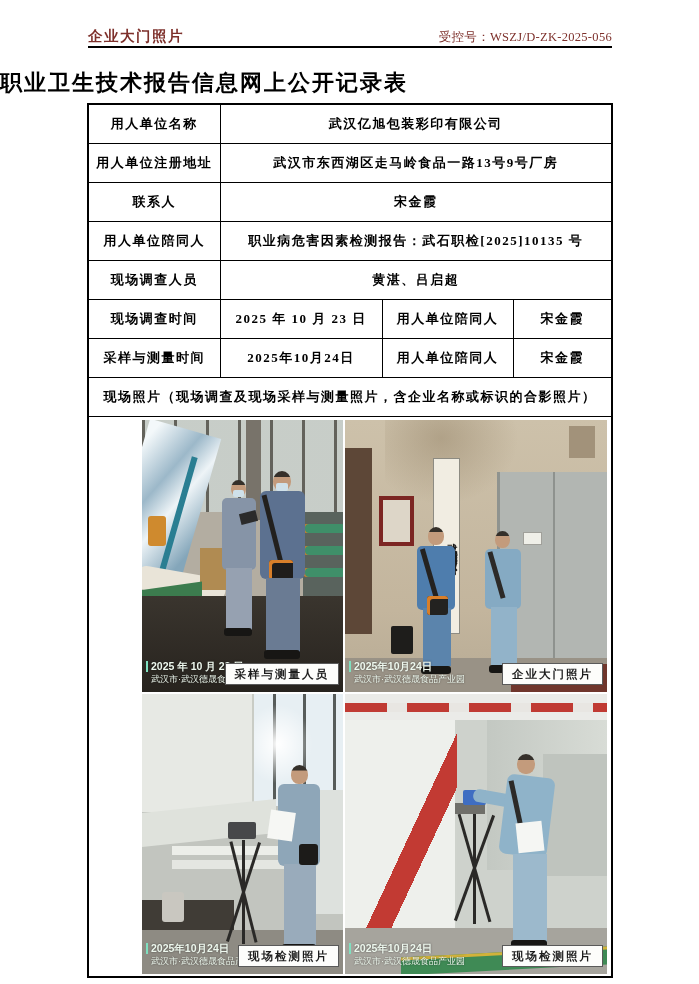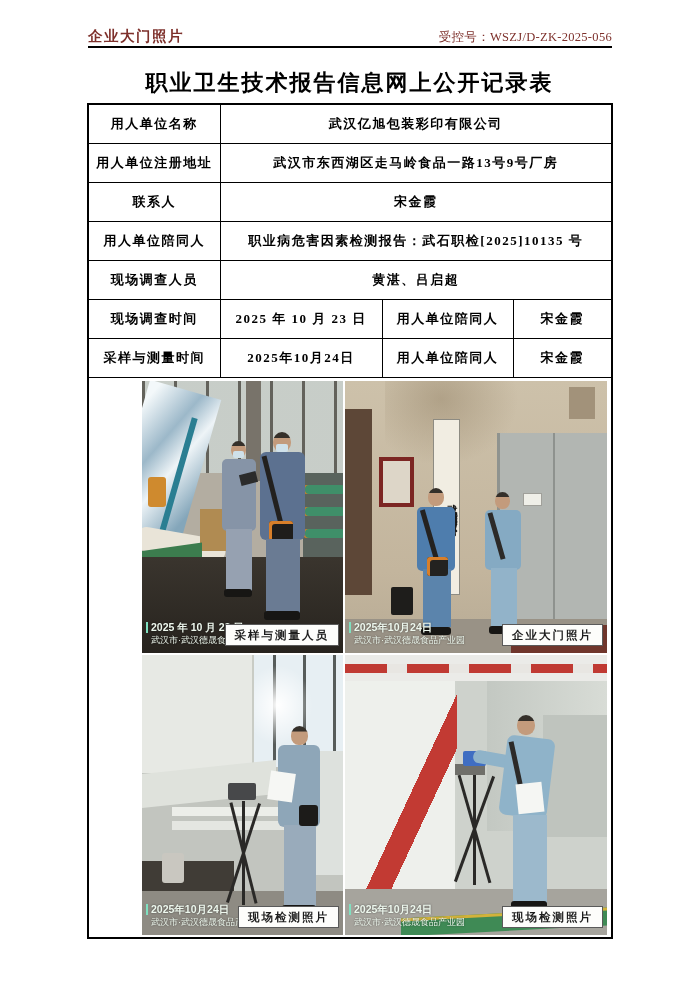--- a/index.html
+++ b/index.html
@@ -17,21 +17,21 @@
   }
   .hdr-right {
     position:absolute; right:87px; top:29px;
     font-size:12.5px; font-weight:normal; color:#7e312c; letter-spacing:.3px;
   }
   .hdr-rule {
     position:absolute; left:88px; top:46px; width:524px; height:2px; background:#000;
   }
   .doc-title {
     position:absolute; left:0; top:68px; width:699px;
-    text-align:center; font-size:22px; font-weight:bold; letter-spacing:2px;
+    text-align:left; font-size:22px; font-weight:bold; letter-spacing:2px;
   }
 
   
   table.rec {
     position:absolute; left:87px; top:103px; width:526px;
     border-collapse:collapse; table-layout:fixed;
     border:2px solid #000;
   }
   table.rec td {
     border:1.4px solid #000;
@@ -205,20 +205,23 @@
     <td class="h27">现场调查时间</td>
     <td class="h27">2025 年 10 月 23 日</td>
     <td class="h27">用人单位陪同人</td>
     <td class="h27">宋金霞</td>
   </tr>
   <tr>
     <td class="h27">采样与测量时间</td>
     <td class="h27">2025年10月24日</td>
     <td class="h27">用人单位陪同人</td>
     <td class="h27">宋金霞</td>
+  </tr>
+  <tr>
+    <td class="ph-header" colspan="4">现场照片（现场调查及现场采样与测量照片，含企业名称或标识的合影照片）</td>
   </tr>
   <tr>
     <td class="ph-cell" colspan="4">
 
       <div class="photo s1" style="left:53px; top:3px; width:201px; height:272px;">
         <div class="win"></div>
         <div class="pillar"></div>
         <div class="roll"></div>
         <div class="teal"></div>
         <div class="orange"></div>

